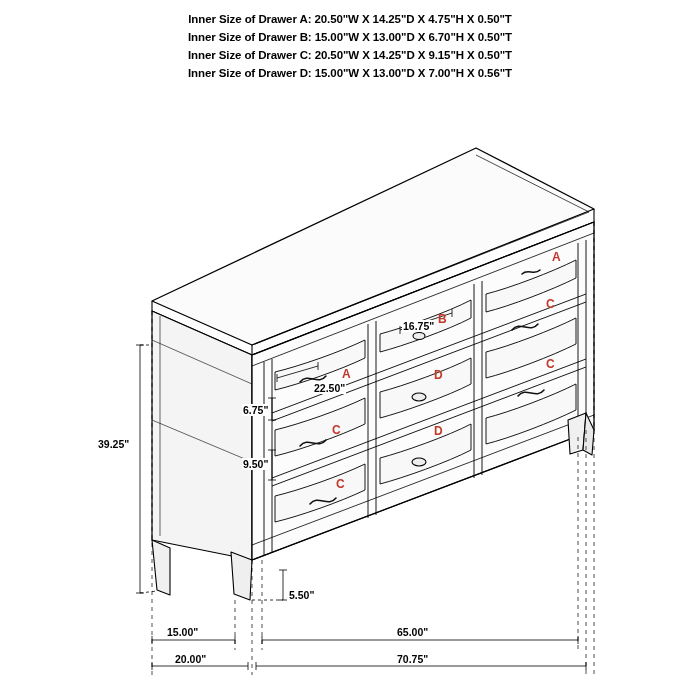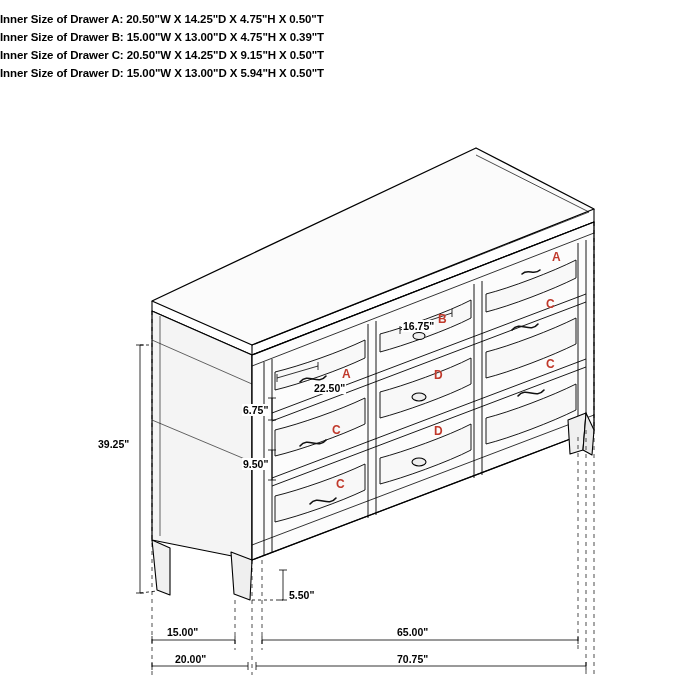--- a/index.html
+++ b/index.html
@@ -18,21 +18,21 @@
   #page {
     position: relative;
     width: 700px;
     height: 700px;
   }
   .spec-list {
     position: absolute;
     top: 10px;
     left: 0;
     width: 700px;
-    text-align: left;
+    text-align: center;
   }
   .spec-line {
     font-size: 11.5px;
     font-weight: bold;
     letter-spacing: -0.1px;
     line-height: 18px;
     white-space: nowrap;
   }
   svg.diagram {
     position: absolute;
@@ -58,23 +58,23 @@
     white-space: nowrap;
   }
 </style>
 </head>
 <body>
 
 <div id="page">
 
   <div class="spec-list">
     <div class="spec-line">Inner Size of Drawer A: 20.50"W X 14.25"D X 4.75"H X 0.50"T</div>
-    <div class="spec-line">Inner Size of Drawer B: 15.00"W X 13.00"D X 4.75"H X 0.39"T</div>
+    <div class="spec-line">Inner Size of Drawer B: 15.00"W X 13.00"D X 6.70"H X 0.50"T</div>
     <div class="spec-line">Inner Size of Drawer C: 20.50"W X 14.25"D X 9.15"H X 0.50"T</div>
-    <div class="spec-line">Inner Size of Drawer D: 15.00"W X 13.00"D X 5.94"H X 0.50"T</div>
+    <div class="spec-line">Inner Size of Drawer D: 15.00"W X 13.00"D X 7.00"H X 0.56"T</div>
   </div>
 
   <svg class="diagram" viewBox="0 0 700 700">
     <g fill="none" stroke="#000000" stroke-width="1.2" stroke-linejoin="round">
 
       <g>
         <polygon points="476,148 594,209 252,345 152,301" fill="#fbfbfb" stroke="#000000" stroke-width="1.3"></polygon>
         <polyline points="476,155 589,212 252,345" fill="none" stroke="#000000" stroke-width="0.7"></polyline>
         <polyline points="152,301 152,311 252,355 252,345" fill="none" stroke="#000000" stroke-width="1.1"></polyline>
         <polyline points="594,209 594,222 252,355" fill="none" stroke="#000000" stroke-width="1.1"></polyline>

